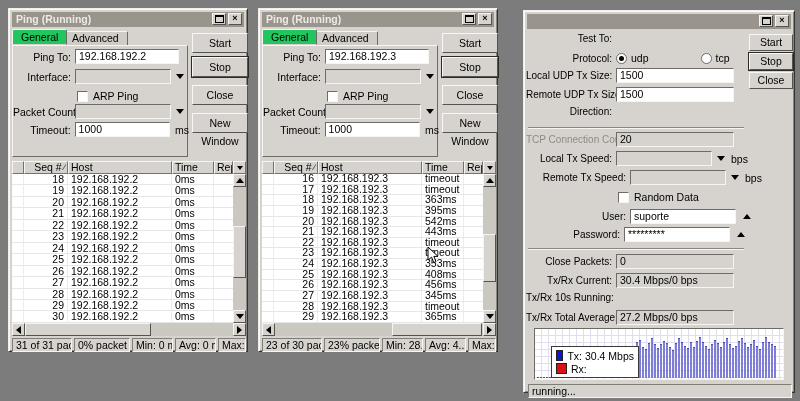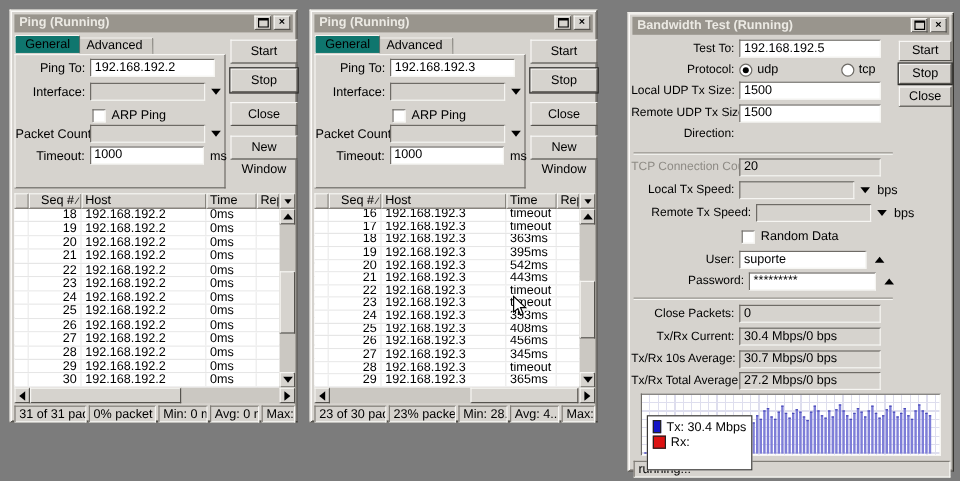--- a/index.html
+++ b/index.html
@@ -6,21 +6,21 @@
   .desktop{position:relative;width:800px;height:401px;background:#7c7c7c;overflow:hidden;
            font-family:"Liberation Sans",sans-serif;font-size:10.5px;color:#000;cursor:default}
   .win{position:absolute;background:#d6d3ce;border:1px solid;border-color:#f1efeb #35332f #35332f #f1efeb;
        box-shadow:inset 1px 1px 0 #fbfaf8, inset -1px -1px 0 #8a8780;box-sizing:border-box}
   .titlebar{position:absolute;left:3px;right:3px;top:3px;height:15px;background:#99958d;color:#eceae4;
             font-weight:bold;line-height:15px;padding-left:4px;display:flex;box-sizing:border-box;white-space:nowrap;overflow:hidden}
   .tb-btns{margin-left:auto;display:flex;gap:2px;padding:1px 2px 0 4px}
   .tb-btn{width:14px;height:12px;background:#d6d3ce;border:1px solid;border-color:#f6f5f2 #55534e #55534e #f6f5f2;
           box-sizing:border-box;font-size:9px;line-height:9px;text-align:center;font-weight:bold;color:#000}
   .max-glyph{display:inline-block;width:7px;height:5px;border:1px solid #000;border-top-width:2px;margin-top:1px}
-  .tab{position:absolute;background:#0f766e;border:1px solid;border-color:#f6f5f2 #6e6b66 #d6d3ce #f6f5f2;
+  .tab{position:absolute;background:#22c55e;border:1px solid;border-color:#f6f5f2 #6e6b66 #d6d3ce #f6f5f2;
        padding:0 8px;line-height:14px;box-sizing:border-box;border-radius:2px 2px 0 0;z-index:2}
   .tab.inactive{line-height:12px;border-bottom:none;z-index:1;background:#cfccc6}
   .panel{position:absolute;border:1px solid;border-color:#f6f5f2 #6e6b66 #6e6b66 #f6f5f2;box-sizing:border-box;z-index:1}
   .frow{position:absolute;display:flex;align-items:center;white-space:nowrap}
   .flabel{display:inline-block;text-align:right;padding-right:4px;box-sizing:border-box;white-space:nowrap}
   .inp{background:#fff;border:1px solid;border-color:#6e6b66 #f6f5f2 #f6f5f2 #6e6b66;height:15px;line-height:13px;
        padding:0 3px;box-sizing:border-box;overflow:hidden;white-space:nowrap}
   .inp.dis{background:#d6d3ce}
   .btn{position:absolute;background:#d6d3ce;border:1px solid;border-color:#f8f7f5 #55534e #55534e #f8f7f5;
        text-align:center;box-sizing:border-box;font-size:10.5px}
@@ -427,30 +427,28 @@
         <span class="scell">23 of 30 pack...</span>
         <span class="scell">23% packet...</span>
         <span class="scell">Min: 28...</span>
         <span class="scell">Avg: 4...</span>
         <span class="scell">Max: 58...</span>
       </div>
   </div>
 
   <div class="win" style="left:523px;top:10px;width:272px;height:383px">
     <div class="titlebar">
-      <span>Bandwidth Test (Running)</span>
       <span class="tb-btns">
         <span class="tb-btn"><span class="max-glyph"></span></span>
         <span class="tb-btn">×</span>
       </span>
     </div>
 
     <div class="frow" style="left:2px;top:22px;width:212px">
       <span class="flabel bw-label" style="width:90px">Test To:</span>
-      <span class="inp" style="width:118px">192.168.192.5</span>
     </div>
     <div class="frow" style="left:2px;top:41px;width:212px">
       <span class="flabel bw-label" style="width:90px">Protocol:</span>
       <span class="radio on"></span>
       <span>udp</span>
       <span class="radio" style="margin-left:52px"></span>
       <span>tcp</span>
     </div>
     <div class="frow" style="left:2px;top:57px;width:212px">
       <span class="flabel bw-label" style="width:90px">Local UDP Tx Size:</span>
@@ -478,41 +476,40 @@
       <span class="flabel bw-label" style="width:90px">Remote Tx Speed:</span>
       <span class="inp dis" style="width:96px"></span>
       <span class="tri-d" style="margin-left:5px"></span>
       <span style="margin-left:6px">bps</span>
     </div>
     <div class="frow" style="left:94px;top:180px">
       <span class="chk"></span>
       <span>Random Data</span>
     </div>
     <div class="frow" style="left:2px;top:198px;width:230px">
-      <span class="flabel bw-label" style="width:90px">User:</span>
+      <span class="flabel bw-label" style="width:104px">User:</span>
       <span class="inp" style="width:106px">suporte</span>
       <span class="tri-u" style="margin-left:7px"></span>
     </div>
     <div class="frow" style="left:10px;top:216px;width:230px">
       <span class="flabel bw-label" style="width:90px">Password:</span>
       <span class="inp" style="width:106px">*********</span>
       <span class="tri-u" style="margin-left:7px"></span>
     </div>
     <div class="groove" style="left:4px;top:237px;width:216px"></div>
     <div class="frow" style="left:2px;top:243px;width:212px">
       <span class="flabel bw-label" style="width:90px">Close Packets:</span>
       <span class="inp dis" style="width:118px">0</span>
     </div>
     <div class="frow" style="left:2px;top:262px;width:212px">
       <span class="flabel bw-label" style="width:90px">Tx/Rx Current:</span>
       <span class="inp dis" style="width:118px">30.4 Mbps/0 bps</span>
     </div>
     <div class="frow" style="left:2px;top:281px;width:212px">
-      <span class="flabel bw-label" style="width:90px">Tx/Rx 10s Average:</span>
-      <span class="inp dis" style="width:118px">30.7 Mbps/0 bps</span>
+      <span class="flabel bw-label" style="width:90px">Tx/Rx 10s Running:</span>
     </div>
     <div class="frow" style="left:2px;top:299px;width:212px">
       <span class="flabel bw-label" style="width:90px">Tx/Rx Total Average:</span>
       <span class="inp dis" style="width:118px">27.2 Mbps/0 bps</span>
     </div>
 
     <div class="btn" style="left:225px;top:23px;width:44px;height:17px;line-height:15px">Start</div>
     <div class="btn default" style="left:225px;top:42px;width:44px;height:17px;line-height:15px">Stop</div>
     <div class="btn" style="left:225px;top:61px;width:44px;height:17px;line-height:15px">Close</div>
 
@@ -593,21 +590,21 @@
           <i class="bar" style="height: 80%;"></i>
           <i class="bar" style="height: 67.5%;"></i>
           <i class="bar" style="height: 60%;"></i>
           <i class="bar" style="height: 75%;"></i>
           <i class="bar" style="height: 85%;"></i>
           <i class="bar" style="height: 75%;"></i>
           <i class="bar" style="height: 70%;"></i>
           <i class="bar" style="height: 67.5%;"></i>
         </div>
     </div>
-    <div class="legend" style="left:15px;top:335px;width:88px;height:46px">
+    <div class="legend" style="left:27px;top:335px;width:88px;height:32px">
       <div class="lrow">
         <span class="swatch" style="background:#1414c8"></span>
         <span>Tx:</span>&nbsp;
         <span>30.4 Mbps</span>
       </div>
       <div class="lrow">
         <span class="swatch" style="background:#dd1111"></span>
         <span>Rx:</span>&nbsp;
         <span></span>
       </div>

